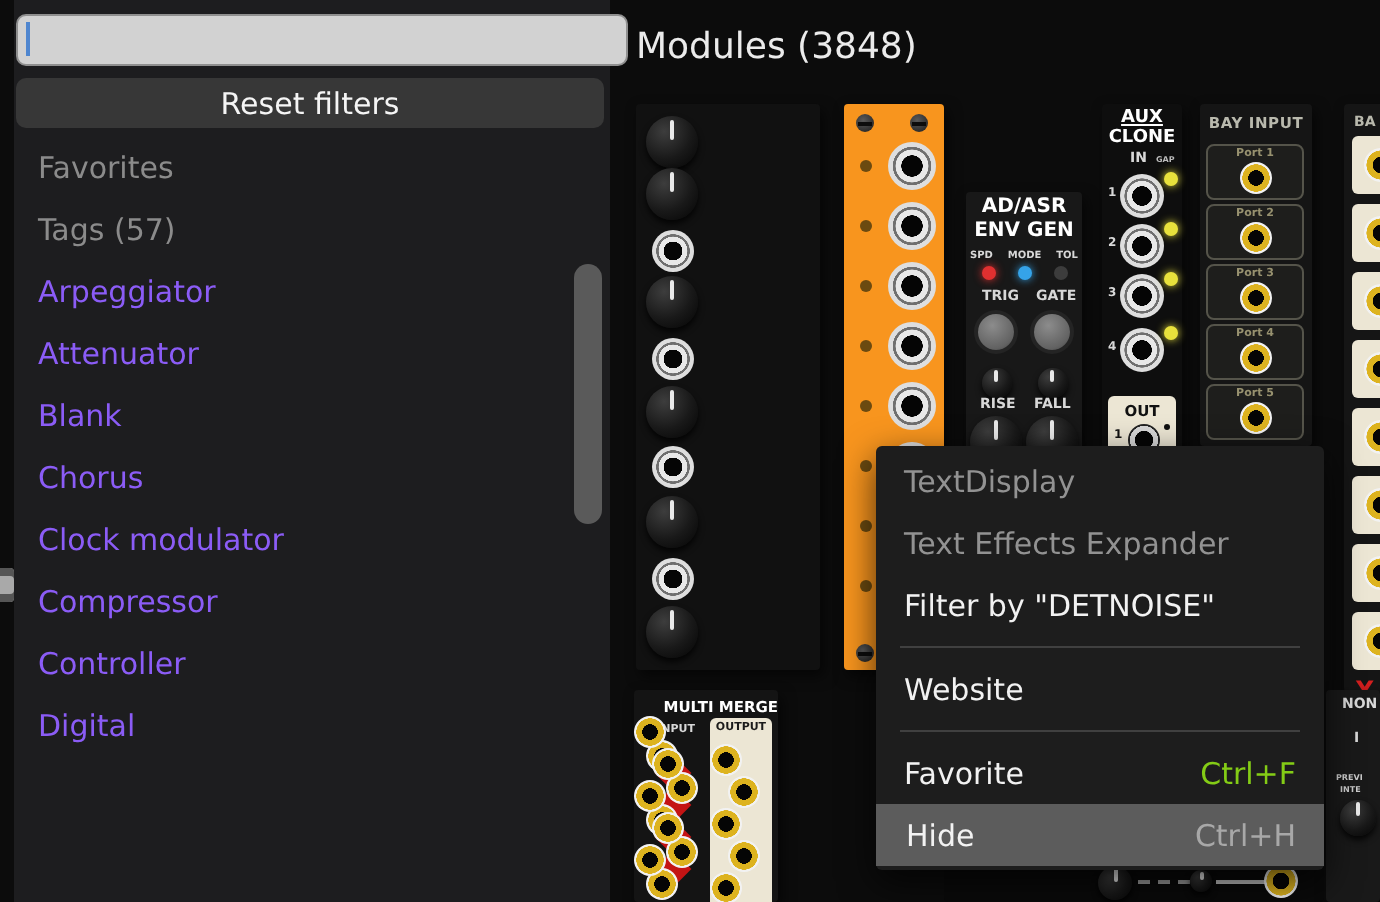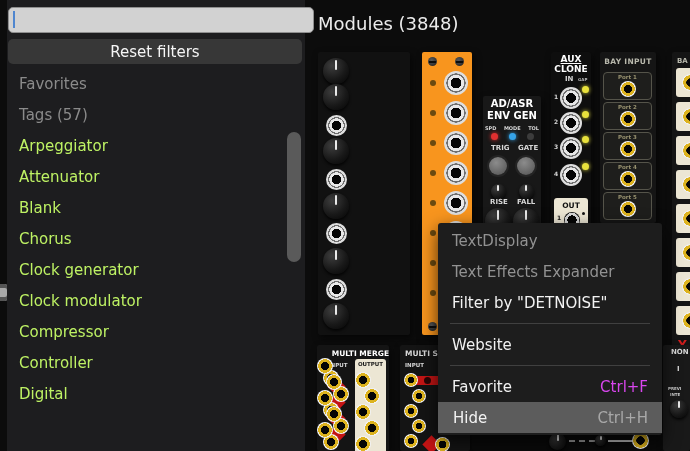--- a/index.html
+++ b/index.html
@@ -7,21 +7,21 @@
        font-family:"DejaVu Sans","Liberation Sans",sans-serif;-webkit-font-smoothing:antialiased;}
 
   
   #sidebar{position:absolute;left:7px;top:0;width:298px;height:451px;background:#1d1d1f;z-index:10;}
   #search{position:absolute;left:1px;top:7px;width:292px;height:24px;background:#d2d2d2;
           border:1px solid #8f8f8f;border-radius:5px;outline:none;font-size:14px;padding:0 6px;color:#111;}
   #caret{position:absolute;left:6px;top:11px;width:2px;height:17px;background:#4f86cf;z-index:11;}
   #reset-btn{position:absolute;left:1px;top:39px;width:294px;height:25px;background:#373737;border:none;
              border-radius:5px;color:#f5f5f5;font-size:15px;font-family:inherit;line-height:25px;text-align:center;}
   #side-list{position:absolute;left:0;top:69px;width:298px;}
-  .side-item{height:31px;line-height:31px;padding-left:12px;font-size:15px;color:#bef264;white-space:nowrap;}
+  .side-item{height:31px;line-height:31px;padding-left:12px;font-size:15px;color:#8b5cf6;white-space:nowrap;}
   .side-item.muted{color:#8b8b8b;}
   #side-scroll{position:absolute;left:280px;top:132px;width:14px;height:130px;background:#5a5a5a;border-radius:7px;}
   #edge-frag{position:absolute;left:0;top:284px;width:7px;height:17px;background:#a9a9a9;z-index:2;
              border-radius:0 2px 2px 0;box-shadow:inset 0 4px 0 #555, inset 0 -4px 0 #555;}
 
   
   #main-title{position:absolute;left:318px;top:13px;font-size:18px;color:#ebebeb;z-index:1;}
   .module{position:absolute;border-radius:2px;box-shadow:2px 3px 7px rgba(0,0,0,.6);z-index:1;}
   .mt{position:absolute;width:100%;text-align:center;font-weight:bold;color:#fff;white-space:nowrap;}
 
@@ -45,21 +45,21 @@
   .redx{position:absolute;background:#c41414;transform:rotate(45deg);}
   .portbox{position:absolute;background:#1e1e1c;border:1px solid #55544a;border-radius:4px;}
   .creambox{position:absolute;background:#ece6d4;border-radius:3px;}
 
   
   #ctx{position:absolute;left:438px;top:223px;width:224px;background:#1d1d1d;border-radius:3px;
        box-shadow:0 6px 18px rgba(0,0,0,.7);z-index:20;padding:2px 0;}
   .menu-item{height:31px;display:flex;align-items:center;padding:0 14px;font-size:15px;color:#f2f2f2;white-space:nowrap;}
   .menu-item.disabled{color:#929292;}
   .menu-item.highlight{background:#5c5c5c;padding-left:15px;}
-  .mi-shortcut{margin-left:auto;color:#d946ef;}
+  .mi-shortcut{margin-left:auto;color:#84cc16;}
   .menu-item.highlight .mi-shortcut{color:#a8a8a8;}
   .menu-sep{height:1px;background:#404040;margin:5px 12px;}
 </style>
 </head>
 <body>
 
 <div id="app">
 
   <div id="edge-frag"></div>
 
@@ -67,21 +67,20 @@
     <input id="search" type="text" placeholder="" style="">
     <div id="caret"></div>
     <button id="reset-btn">Reset filters</button>
     <div id="side-list">
         <div class="side-item muted">Favorites</div>
         <div class="side-item muted">Tags (57)</div>
         <div class="side-item">Arpeggiator</div>
         <div class="side-item">Attenuator</div>
         <div class="side-item">Blank</div>
         <div class="side-item">Chorus</div>
-        <div class="side-item">Clock generator</div>
         <div class="side-item">Clock modulator</div>
         <div class="side-item">Compressor</div>
         <div class="side-item">Controller</div>
         <div class="side-item">Digital</div>
       </div>
     <div id="side-scroll"></div>
   </div>
 
   <div id="main-title">Modules (3848)</div>
 
@@ -246,33 +245,20 @@
       <div class="jack-y" style="left: 0px; top: 45px; width: 16px; height: 16px;"></div>
       <div class="jack-y" style="left: 9px; top: 61px; width: 16px; height: 16px;"></div>
       <div class="jack-y" style="left: 0px; top: 77px; width: 16px; height: 16px;"></div>
       <div class="jack-y" style="left: 38px; top: 27px; width: 16px; height: 16px;"></div>
       <div class="jack-y" style="left: 47px; top: 43px; width: 16px; height: 16px;"></div>
       <div class="jack-y" style="left: 38px; top: 59px; width: 16px; height: 16px;"></div>
       <div class="jack-y" style="left: 47px; top: 75px; width: 16px; height: 16px;"></div>
       <div class="jack-y" style="left: 38px; top: 91px; width: 16px; height: 16px;"></div>
     </div>
 
-  <div class="module" id="m-split" style="left:400px;top:345px;width:70px;height:106px;background:#141414;">
-    <div class="tinylabel" style="left:5px;top:4px;font-size:7.5px;">MULTI S</div>
-    <div class="tinylabel" style="left:5px;top:17px;font-size:5.5px;">INPUT</div>
-    <div style="position:absolute;left:14px;top:31px;width:24px;height:9px;background:#c41414;"></div>
-    <div style="position:absolute;left:24px;top:32px;width:7px;height:7px;border-radius:50%;background:#2a0505;"></div>
-  <div class="jack-y" style="left: 4px; top: 28px; width: 14px; height: 14px;"></div>
-      <div class="jack-y" style="left: 12px; top: 44px; width: 14px; height: 14px;"></div>
-      <div class="jack-y" style="left: 4px; top: 59px; width: 14px; height: 14px;"></div>
-      <div class="jack-y" style="left: 12px; top: 74px; width: 14px; height: 14px;"></div>
-      <div class="jack-y" style="left: 4px; top: 89px; width: 14px; height: 14px;"></div>
-      <div class="redx" style="left: 25px; top: 92.5px; width: 13px; height: 13px;"></div>
-      <div class="jack-y" style="left: 34.5px; top: 91.5px; width: 15px; height: 15px;"></div>
-    </div>
 
   <div class="module" id="m-bottom" style="left:472px;top:345px;width:190px;height:106px;background:#0a0a0a;box-shadow:none;">
     <div class="knob" style="left:77px;top:88px;width:17px;height:17px;"></div>
     <div style="position:absolute;left:97px;top:95px;width:26px;border-top:2px dashed #999;"></div>
     <div class="knob" style="left:123px;top:90px;width:11px;height:11px;"></div>
     <div style="position:absolute;left:136px;top:95px;width:28px;height:2px;background:#bbb;"></div>
     <div class="jack-y" style="left:160px;top:87px;width:17px;height:17px;"></div>
     <div class="tinylabel" style="left:176px;top:40px;font-size:5px;">AL</div>
   </div>
 

